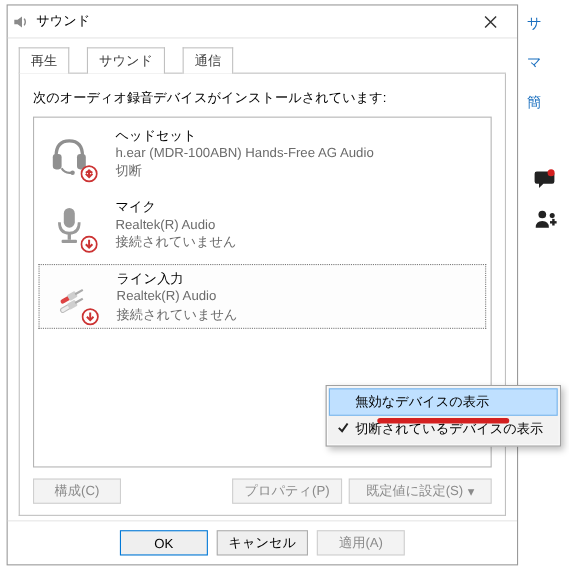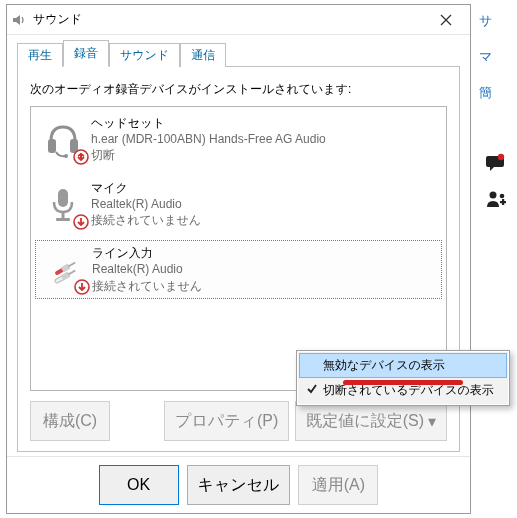--- a/index.html
+++ b/index.html
@@ -27,43 +27,43 @@
 
   .body { padding: 8px 10px 4px 10px; flex: 1; display: flex; flex-direction: column; }
 
   .tabs {
     display: flex; align-items: flex-end; height: 24px; position: relative;
     border-bottom: 1px solid #c0c0c0;
   }
   .tab {
     border: 1px solid #c0c0c0; border-bottom: none;
     padding: 3px 10px; font-size: 12px; background: #fff;
-    margin-right: 0px; position: relative; top: 1px; cursor: pointer;
-    color:#0369a1;
+    margin-right: 16px; position: relative; top: 1px; cursor: pointer;
+    color:#404040;
   }
   .tab.active {
     background: #fff; top: 1px; border-bottom: 1px solid #fff;
     z-index: 2; padding-top:4px; padding-bottom:4px;
   }
 
   .tabpage {
     border: 1px solid #c0c0c0; border-top: none;
     padding: 14px 12px 10px 12px; flex: 1;
     display: flex; flex-direction: column;
   }
 
   .instr { font-size: 12px; margin-bottom: 8px; }
 
   .device-list {
     flex: 1; border: 1px solid #b5b5b5; background: #fff;
     overflow: hidden;
   }
   .device-item {
-    display: flex; align-items: flex-start;
-    padding: 8px 8px; gap: 4px;
+    display: flex; align-items: flex-end;
+    padding: 8px 8px; gap: 18px;
   }
   .device-item.selected {
     border: 1px dotted #7a7a7a; margin: 4px; padding: 4px 4px; background:#fdfdfd;
   }
 
   .dev-icon-wrap { width: 48px; height: 48px; position: relative; display:flex; align-items:center; justify-content:center;}
   .dev-icon { width: 40px; height: 40px; }
   .dev-badge {
     position: absolute; right: -2px; bottom: -2px; width: 16px; height: 16px;
   }
@@ -72,21 +72,21 @@
   .dev-name { color: #000; }
   .dev-sub  { color: #6b6b6b; font-size: 12px; }
   .dev-status { color: #6b6b6b; font-size: 12px; }
 
   .row-buttons {
     display: flex; justify-content: flex-end; gap: 6px; padding-top: 10px;
   }
   .row-buttons .left { margin-right: auto; }
 
   .win-btn {
-    min-width: 100px; height: 40px; font-size: 16px;
+    min-width: 100px; height: 23px; font-size: 12px;
     background: #efefef; border: 1px solid #adadad; cursor: pointer;
     padding: 10px 10px; display:inline-flex; align-items:center; justify-content:center;
   }
   .win-btn.disabled {
     color: #8a8a8a; border-color: #cfcfcf; background:#f3f3f3;
   }
   .win-btn.small { min-width: 80px; }
   .default-btn { border: 1.5px solid #0078d7; }
 
   .dialog-buttons {
@@ -139,21 +139,20 @@
       <svg viewBox="0 0 12 12" width="12" height="12">
         <path d="M1 1 L11 11 M11 1 L1 11" stroke="#333" stroke-width="1.3"></path>
       </svg>
     </div>
   </div>
 
   <div class="body">
 
     <div class="tabs">
       <div class="tab">再生</div>
-      <div class="tab active">録音</div>
       <div class="tab">サウンド</div>
       <div class="tab">通信</div>
     </div>
 
     <div class="tabpage">
 
       <div class="instr">次のオーディオ録音デバイスがインストールされています:</div>
 
       <div class="device-list">
 

